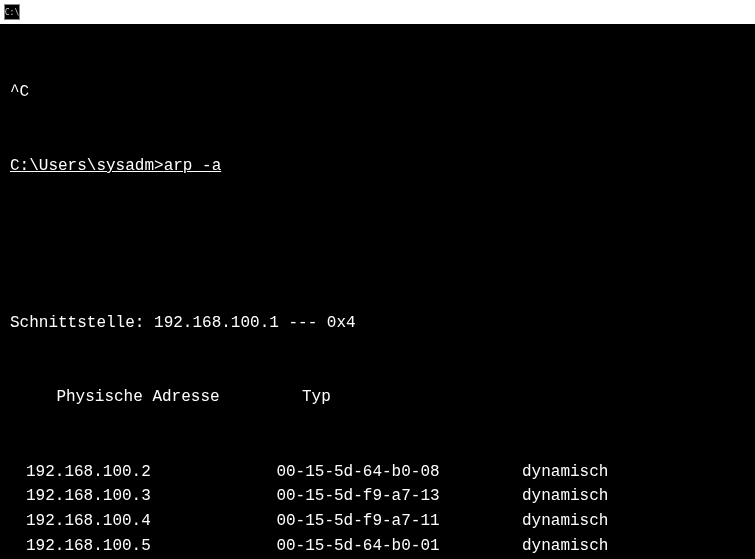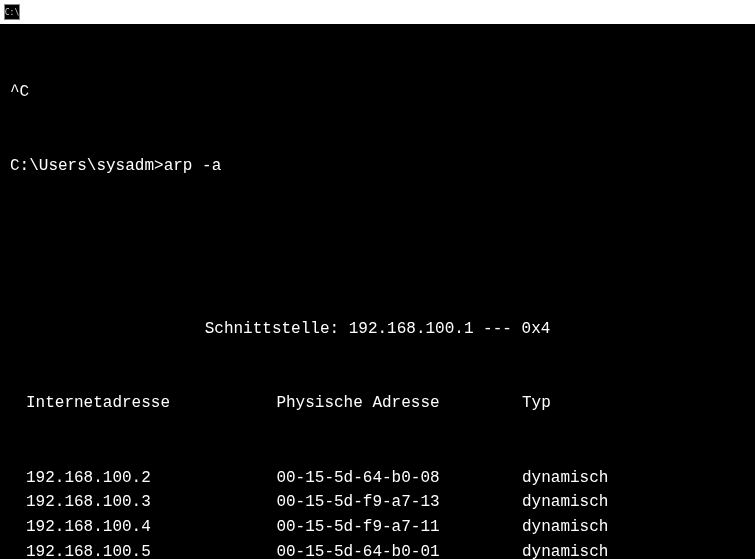--- a/index.html
+++ b/index.html
@@ -56,41 +56,40 @@
       text-align: center;
     }
     .col-type {
       flex: 1;
       margin-left: 36px;
     }
     .header-row .col-ip {
       padding-left: 16px;
     }
     .prompt-line {
-      margin-bottom: 14px;
+      margin-bottom: 8px;
+      text-decoration: underline;
     }
     .blank-line {
       height: 1.55em;
     }
     .interface-line {
       padding-left: 0;
-      text-align: center;
     }
   </style>
 </head>
 <body>
 
 <div class="titlebar">
   <span class="titlebar-icon">C:\</span>
 </div>
 
 <div class="terminal">
   <div>^C</div>
   <div class="prompt-line"><span>C:\Users\sysadm&gt;</span><span>arp -a</span></div>
   <div class="blank-line"></div>
   <div class="interface-line">Schnittstelle: 192.168.100.1 --- 0x4</div>
   <div class="row header-row">
-    <span class="col-ip">Internetadresse</span>
     <span class="col-mac">Physische Adresse</span>
     <span class="col-type">Typ</span>
   </div>
   <div id="rows-container"><div class="row"><span class="col-ip">192.168.100.2</span><span class="col-mac">00-15-5d-64-b0-08</span><span class="col-type">dynamisch</span></div><div class="row"><span class="col-ip">192.168.100.3</span><span class="col-mac">00-15-5d-f9-a7-13</span><span class="col-type">dynamisch</span></div><div class="row"><span class="col-ip">192.168.100.4</span><span class="col-mac">00-15-5d-f9-a7-11</span><span class="col-type">dynamisch</span></div><div class="row"><span class="col-ip">192.168.100.5</span><span class="col-mac">00-15-5d-64-b0-01</span><span class="col-type">dynamisch</span></div><div class="row"><span class="col-ip">192.168.100.6</span><span class="col-mac">00-15-5d-64-b0-10</span><span class="col-type">dynamisch</span></div></div>
 </div>
 
 </body></html>

